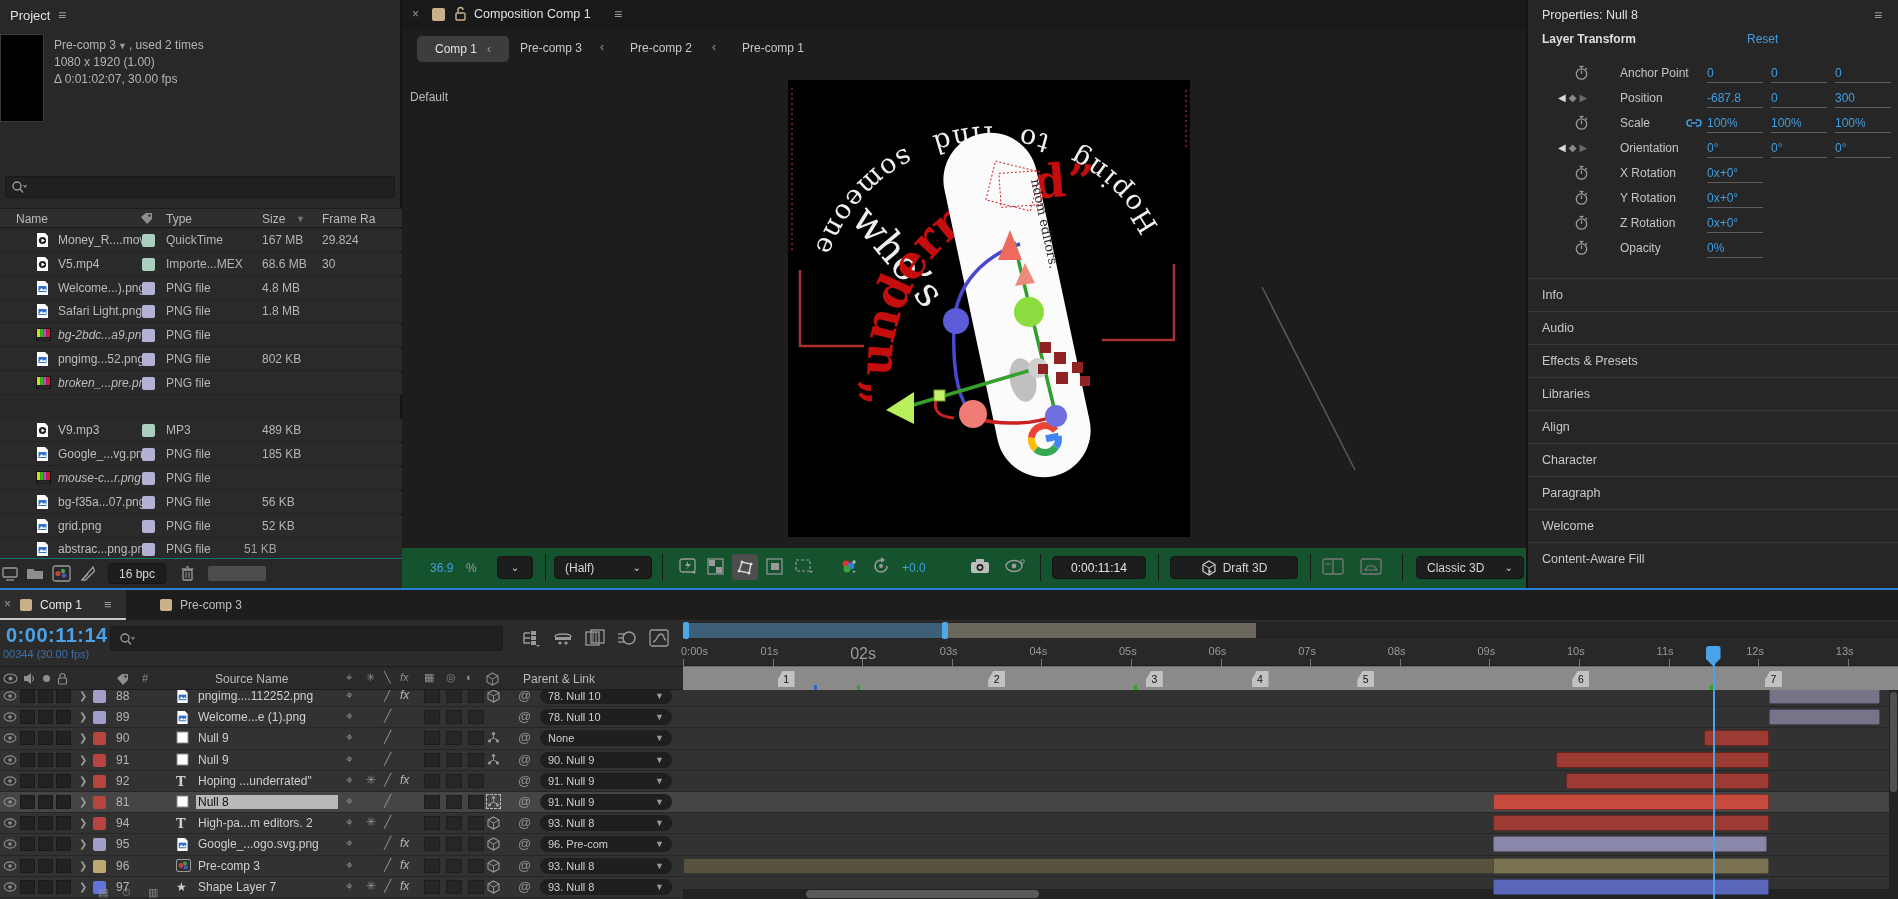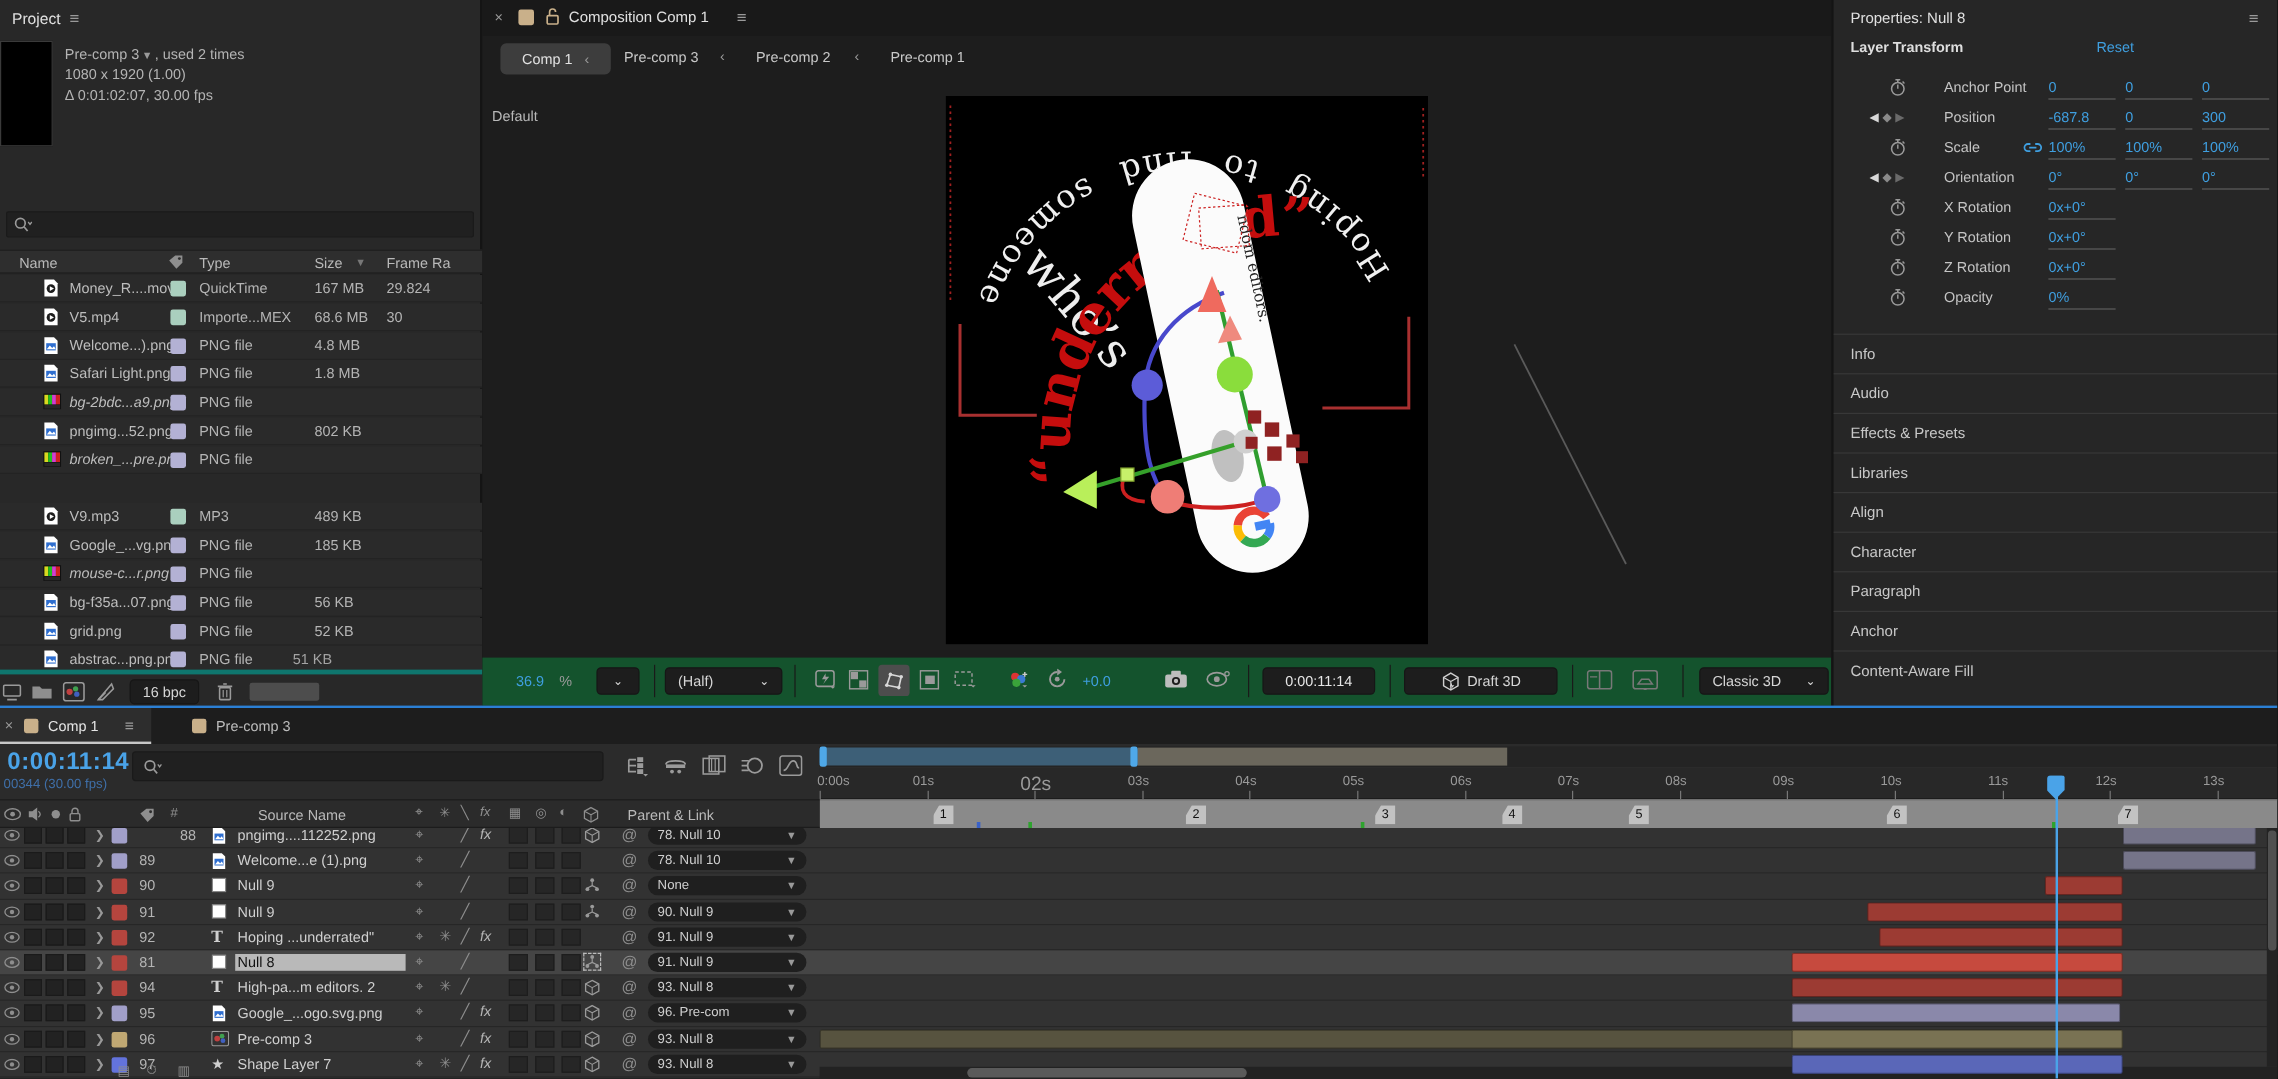--- a/index.html
+++ b/index.html
@@ -246,21 +246,21 @@
             </svg>
           </span>
           <span style="position: absolute; left: 58px; top: 4px; color: rgb(189, 189, 189); font-style: normal; white-space: nowrap;">abstrac...png.png</span>
           <span style="position: absolute; left: 142px; top: 5px; width: 13px; height: 13px; border-radius: 2px; background: rgb(179, 177, 212);"></span>
           <span style="position: absolute; left: 166px; top: 4px; color: rgb(181, 181, 181);">PNG file</span>
           <span style="position: absolute; left: 244px; top: 4px; color: #a3a3a3;">51 KB</span>
           <span style="position: absolute; left: 322px; top: 4px; color: rgb(181, 181, 181);"></span>
         </div>
       </div>
 
-    <div class="abs" style="left:0;top:558px;width:402px;height:32px;background:#282828;border-top:4px solid #0f766e;">
+    <div class="abs" style="left:0;top:558px;width:402px;height:32px;background:#282828;border-top:1px solid #0f766e;">
       <span class="abs icon" style="left:2px;top:7px;">
         <svg width="18" height="16" viewBox="0 0 18 16">
             <rect x="1" y="2" width="14" height="9" rx="1" fill="none" stroke="#9a9a9a" stroke-width="1.3"></rect>
             <line x1="4" y1="14" x2="12" y2="14" stroke="#9a9a9a" stroke-width="1.3"></line>
           </svg>
       </span>
       <span class="abs icon" style="left:26px;top:7px;">
         <svg width="18" height="15" viewBox="0 0 18 15">
             <path d="M1 3h6l2 2h8v8H1z" fill="#8e8e8e"></path>
           </svg>
@@ -628,21 +628,21 @@
         <div style="position: absolute; left: 0px; top: 410px; width: 372px; height: 33px; border-top: 1px solid rgb(56, 56, 56);">
           <span style="position: absolute; left: 14px; top: 9px; color: rgb(200, 200, 200); font-size: 12.5px;">Align</span>
         </div>
         <div style="position: absolute; left: 0px; top: 443px; width: 372px; height: 33px; border-top: 1px solid rgb(56, 56, 56);">
           <span style="position: absolute; left: 14px; top: 9px; color: rgb(200, 200, 200); font-size: 12.5px;">Character</span>
         </div>
         <div style="position: absolute; left: 0px; top: 476px; width: 372px; height: 33px; border-top: 1px solid rgb(56, 56, 56);">
           <span style="position: absolute; left: 14px; top: 9px; color: rgb(200, 200, 200); font-size: 12.5px;">Paragraph</span>
         </div>
         <div style="position: absolute; left: 0px; top: 509px; width: 372px; height: 33px; border-top: 1px solid rgb(56, 56, 56);">
-          <span style="position: absolute; left: 14px; top: 9px; color: rgb(200, 200, 200); font-size: 12.5px;">Anchor</span>
+          <span style="position: absolute; left: 14px; top: 9px; color: rgb(200, 200, 200); font-size: 12.5px;">Welcome</span>
         </div>
         <div style="position: absolute; left: 0px; top: 542px; width: 372px; height: 33px; border-top: 1px solid rgb(56, 56, 56);">
           <span style="position: absolute; left: 14px; top: 9px; color: rgb(200, 200, 200); font-size: 12.5px;">Content-Aware Fill</span>
         </div>
       </div>
   </div>
 
   <div class="abs" style="left:0;top:588px;width:1898px;height:2px;background:#2b7fd4;"></div>
 
   <div class="abs" id="panel-timeline" style="left:0;top:590px;width:1898px;height:309px;background:#2b2b2b;">
@@ -813,21 +813,21 @@
             <svg width="14" height="10" viewBox="0 0 15 11">
               <ellipse cx="7.5" cy="5.5" rx="6.5" ry="4.5" fill="none" stroke="#8e8e8e" stroke-width="1.2"></ellipse>
               <circle cx="7.5" cy="5.5" r="2" fill="#8e8e8e"></circle>
             </svg>
           </span>
           <span style="position: absolute; left: 20px; top: 3px; width: 15px; height: 14px; background: rgb(34, 34, 34); border: 1px solid rgb(26, 26, 26);"></span>
           <span style="position: absolute; left: 38px; top: 3px; width: 15px; height: 14px; background: rgb(34, 34, 34); border: 1px solid rgb(26, 26, 26);"></span>
           <span style="position: absolute; left: 56px; top: 3px; width: 15px; height: 14px; background: rgb(34, 34, 34); border: 1px solid rgb(26, 26, 26);"></span>
           <span style="position: absolute; left: 79px; top: 4px; color: rgb(153, 153, 153); font-size: 10px;">❯</span>
           <span style="position: absolute; left: 93px; top: 4px; width: 13px; height: 13px; border-radius: 2px; background: rgb(161, 159, 201);"></span>
-          <span style="position: absolute; left: 116px; top: 3px; color: rgb(181, 181, 181); margin-left: 34px;">88</span>
+          <span style="position: absolute; left: 116px; top: 3px; color: rgb(181, 181, 181);">88</span>
           <span style="position: absolute; left: 176px; top: 3px; display: inline-flex;">
             <svg width="13" height="15" viewBox="0 0 13 16">
               <path d="M1 1h8l3 3v11H1z" fill="#fff"></path>
               <rect x="2.5" y="6" width="8" height="6" fill="#2f6fd0"></rect>
               <path d="M3 11l2.5-3 2 2 1.5-1.5 1.5 2.5z" fill="#fff"></path>
             </svg>
           </span>
           <span style="position: absolute; left: 196px; top: 3px; width: 142px; white-space: nowrap; overflow: hidden; color: rgb(207, 207, 207); background: transparent; padding-left: 2px;">pngimg....112252.png</span>
           <span style="position: absolute; left: 346px; top: 2px; color: rgb(142, 142, 142);">⌖</span>
           <span style="position: absolute; left: 384px; top: 2px; color: rgb(142, 142, 142);">╱</span>

